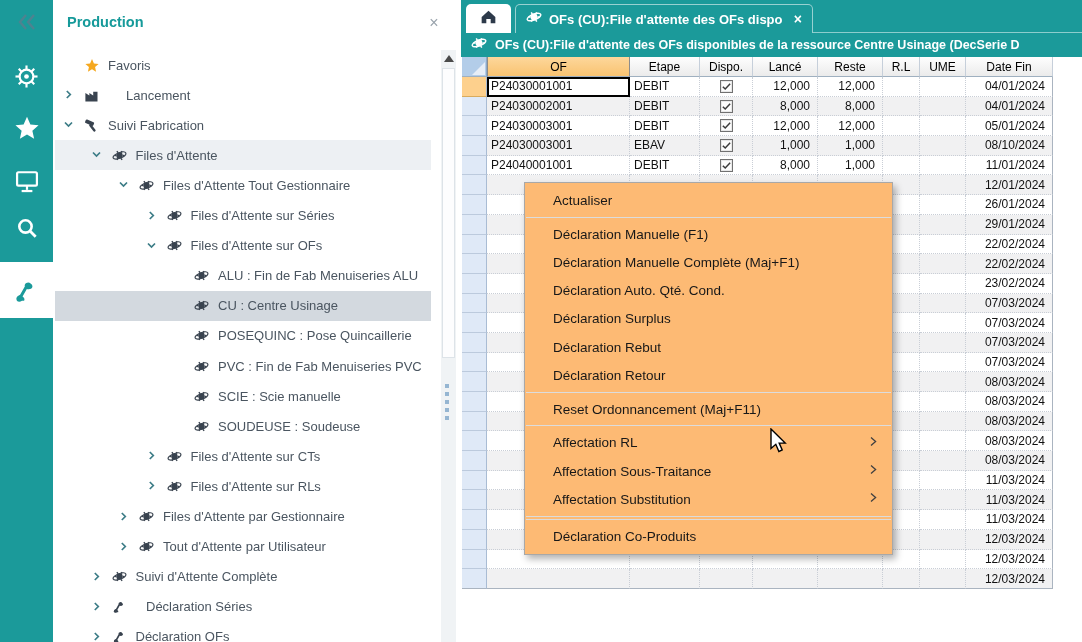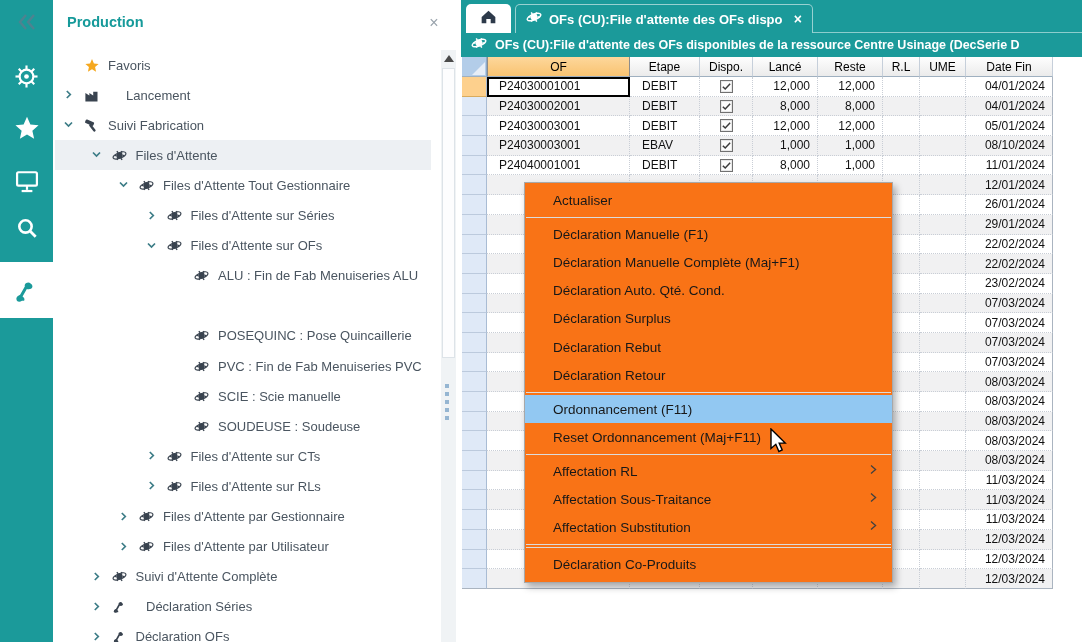--- a/index.html
+++ b/index.html
@@ -68,31 +68,31 @@
   .gh-corner i { position:absolute; right:1px; bottom:1px; width:0; height:0;
     border-left:13px solid transparent; border-bottom:13px solid #e7eef7; }
   .gh-of { background:linear-gradient(#fdd79b,#f9c371); border-left:1px solid #8c8c8c;
     border-right:1px solid #8c8c8c; }
   .g-row { display:grid; height:19.69px; }
   .g-cell { font-size:12px; color:#111; border-right:1px dotted #c9ced6; border-bottom:1px dotted #c9ced6;
     display:flex; align-items:center; overflow:hidden; white-space:nowrap; cursor:default; background:#fff; }
   .g-row.even .g-cell { background:#f1f1f2; }
   .g-gutter { background:#dfe9f7 !important; border-right:1px solid #a9bcd4; border-bottom:1px solid #bccadd; cursor:pointer; }
   .g-gutter.current { background:#fdd08d !important; border-bottom:1px solid #d8ab5e; }
-  .al { padding-left:12px; justify-content:flex-start; }
+  .al { padding-left:4px; justify-content:flex-start; }
   .ar { padding-right:7px; justify-content:flex-end; }
   .ac { justify-content:center; }
   .g-cell.focused { outline:2px solid #000; outline-offset:-2px; background:#fff !important; }
   .g-cell.last { border-right:1px solid #aab4c0; }
   .g-row:last-child .g-cell { border-bottom:1px solid #aab4c0; }
   .cbx { width:13px; height:13px; background:#fcfcfc; border:1px solid #717171;
     box-shadow:inset 0 0 0 1px #e8e8e8; display:flex; align-items:center; justify-content:center; cursor:pointer; }
 
   
-  #ctx-menu { position:absolute; left:524px; top:182px; width:369px; background:#f97316;
+  #ctx-menu { position:absolute; left:524px; top:182px; width:369px; background:#fdba74;
     border:1px solid #a8a8a8; box-shadow:3px 4px 7px rgba(0,0,0,.30); padding:3.5px 0; z-index:20; }
   .m-item { height:28.2px; display:flex; align-items:center; padding:0 24px 0 28px;
     font-size:13.5px; color:#181818; cursor:pointer; position:relative; white-space:nowrap; }
   .m-item.hl { background:#92c8f2; }
   .m-sep { height:1px; background:#dcdcdc; margin:2.3px 1px; }
   .m-arrow { position:absolute; right:14px; top:50%; transform:translateY(-50%); color:#404040; }
 
   #cursor { position:absolute; left:769px; top:428px; z-index:40; pointer-events:none; }
 </style>
 </head>
@@ -285,20 +285,37 @@
                 <line x1="4" y1="7" x2="2.3" y2="7"></line>
                 <line x1="5.5" y1="4.4" x2="4.6" y2="2.9"></line>
                 <line x1="8.5" y1="4.4" x2="9.4" y2="2.9"></line>
               </g>
               <circle cx="7" cy="7" r="3" fill="currentColor"></circle>
               <ellipse cx="7" cy="7" rx="6.3" ry="2.5" fill="none" stroke="currentColor" stroke-width="1.1" transform="rotate(-22 7 7)"></ellipse>
             </svg>
           </span>
           <span class="t-label" style="left: 163px;">ALU : Fin de Fab Menuiseries ALU</span>
         </div>
+        <div class="trow selected" style="top: 255.8px;">
+          <span class="t-icon" style="left: 139px;">
+            <svg width="15" height="15" viewBox="0 0 14 14">
+              <g stroke="currentColor" stroke-width="1.3">
+                <line x1="10" y1="7" x2="11.7" y2="7"></line>
+                <line x1="8.5" y1="9.6" x2="9.4" y2="11.1"></line>
+                <line x1="5.5" y1="9.6" x2="4.6" y2="11.1"></line>
+                <line x1="4" y1="7" x2="2.3" y2="7"></line>
+                <line x1="5.5" y1="4.4" x2="4.6" y2="2.9"></line>
+                <line x1="8.5" y1="4.4" x2="9.4" y2="2.9"></line>
+              </g>
+              <circle cx="7" cy="7" r="3" fill="currentColor"></circle>
+              <ellipse cx="7" cy="7" rx="6.3" ry="2.5" fill="none" stroke="currentColor" stroke-width="1.1" transform="rotate(-22 7 7)"></ellipse>
+            </svg>
+          </span>
+          <span class="t-label" style="left: 163px;">CU : Centre Usinage</span>
+        </div>
         <div class="trow" style="top: 285.9px;">
           <span class="t-icon" style="left: 139px;">
             <svg width="15" height="15" viewBox="0 0 14 14">
               <g stroke="currentColor" stroke-width="1.3">
                 <line x1="10" y1="7" x2="11.7" y2="7"></line>
                 <line x1="8.5" y1="9.6" x2="9.4" y2="11.1"></line>
                 <line x1="5.5" y1="9.6" x2="4.6" y2="11.1"></line>
                 <line x1="4" y1="7" x2="2.3" y2="7"></line>
                 <line x1="5.5" y1="4.4" x2="4.6" y2="2.9"></line>
                 <line x1="8.5" y1="4.4" x2="9.4" y2="2.9"></line>
@@ -431,21 +448,21 @@
                 <line x1="8.5" y1="9.6" x2="9.4" y2="11.1"></line>
                 <line x1="5.5" y1="9.6" x2="4.6" y2="11.1"></line>
                 <line x1="4" y1="7" x2="2.3" y2="7"></line>
                 <line x1="5.5" y1="4.4" x2="4.6" y2="2.9"></line>
                 <line x1="8.5" y1="4.4" x2="9.4" y2="2.9"></line>
               </g>
               <circle cx="7" cy="7" r="3" fill="currentColor"></circle>
               <ellipse cx="7" cy="7" rx="6.3" ry="2.5" fill="none" stroke="currentColor" stroke-width="1.1" transform="rotate(-22 7 7)"></ellipse>
             </svg>
           </span>
-          <span class="t-label" style="left: 108px;">Files d'Attente par Utilisateur</span>
+          <span class="t-label" style="left: 108px;">Tout d'Attente par Utilisateur</span>
         </div>
         <div class="trow" style="top: 526.7px;">
           <span class="t-chev" style="left: 34.5px;"><svg width="13" height="13" viewBox="0 0 13 13">
               <path d="M4.8 3 L8.3 6.5 L4.8 10" fill="none" stroke="currentColor" stroke-width="1.7"></path>
             </svg></span>
           <span class="t-icon" style="left: 56.5px;">
             <svg width="15" height="15" viewBox="0 0 14 14">
               <g stroke="currentColor" stroke-width="1.3">
                 <line x1="10" y1="7" x2="11.7" y2="7"></line>
                 <line x1="8.5" y1="9.6" x2="9.4" y2="11.1"></line>
@@ -907,23 +924,20 @@
       <div class="m-item">
         <span>Déclaration Surplus</span>
       </div>
       <div class="m-item">
         <span>Déclaration Rebut</span>
       </div>
       <div class="m-item">
         <span>Déclaration Retour</span>
       </div>
       <div class="m-sep"></div>
-      <div class="m-item hl">
-        <span>Ordonnancement (F11)</span>
-      </div>
       <div class="m-item">
         <span>Reset Ordonnancement (Maj+F11)</span>
       </div>
       <div class="m-sep"></div>
       <div class="m-item">
         <span>Affectation RL</span>
         <span class="m-arrow"><svg width="9" height="12" viewBox="0 0 9 12">
             <path d="M2 2 L6.6 6 L2 10" fill="none" stroke="currentColor" stroke-width="1.3"></path>
           </svg></span>
       </div>

